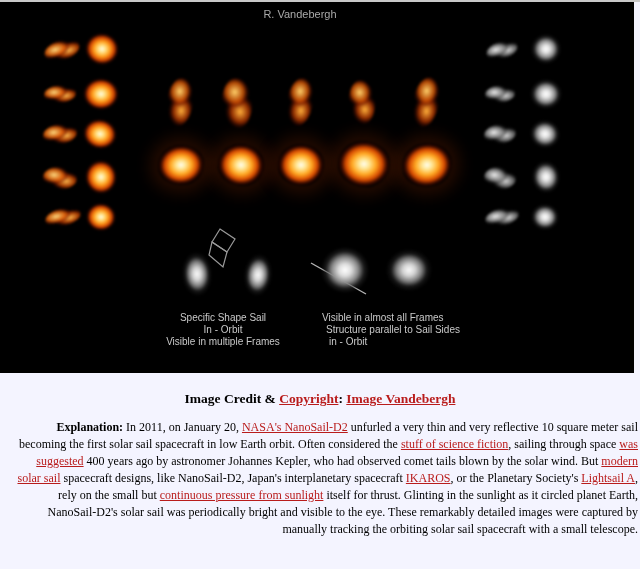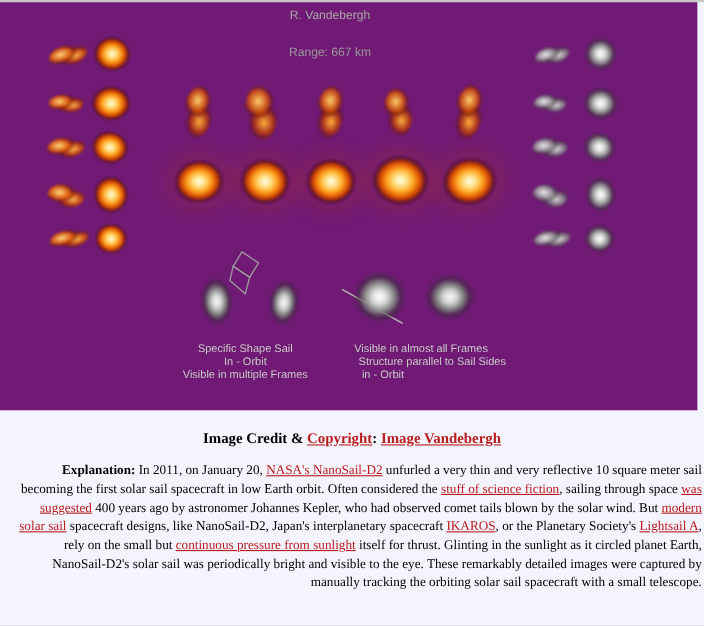--- a/index.html
+++ b/index.html
@@ -4,21 +4,21 @@
 <style>
   html,body{margin:0;padding:0;}
   body{
     width:640px;height:569px;overflow:hidden;
     background:#f4f4ff;
     font-family:"Liberation Serif", serif;
     color:#000;
   }
   .topline{height:2px;background:#c8c8c8;width:640px;}
   .figure{
-    position:relative;width:634px;height:371px;background:#701a75;overflow:hidden;
+    position:relative;width:634px;height:371px;background:#000000;overflow:hidden;
   }
   .fig-text{
     position:absolute;color:#a9a9a9;
     font-family:"Liberation Sans", sans-serif;font-size:11px;
   }
   .observer{left:0;top:6px;width:600px;text-align:center;}
   .range{left:0;top:40px;width:600px;text-align:center;color:#9a9a9a;}
   .caption{
     position:absolute;color:#c9c9c9;
     font-family:"Liberation Sans", sans-serif;font-size:10px;line-height:12px;
@@ -76,21 +76,20 @@
     margin:13px 2px 0 1px;font-size:12px;line-height:17px;text-align:right;padding-left:16px;
   }
 </style>
 </head>
 <body>
 
 <div class="topline"></div>
 
 <div class="figure" id="figure">
   <div class="fig-text observer">R. Vandebergh</div>
-  <div class="fig-text range">Range: 667 km</div>
 
   <svg class="overlay-svg" style="left:204px;top:224px;" width="36" height="46" viewBox="0 0 36 46">
     <path d="M16,3 L31,13 L23,26 L8,16 Z" fill="none" stroke="#9a9a9a" stroke-width="1.2"></path>
     <path d="M8,16 L23,26 L19,41 L5,29 Z" fill="none" stroke="#9a9a9a" stroke-width="1.2"></path>
   </svg>
 
   <svg class="overlay-svg" style="left:308px;top:256px;" width="62" height="40" viewBox="0 0 62 40">
     <line x1="3" y1="5" x2="58" y2="36" stroke="#b4b4b4" stroke-width="1.4"></line>
   </svg>
 

